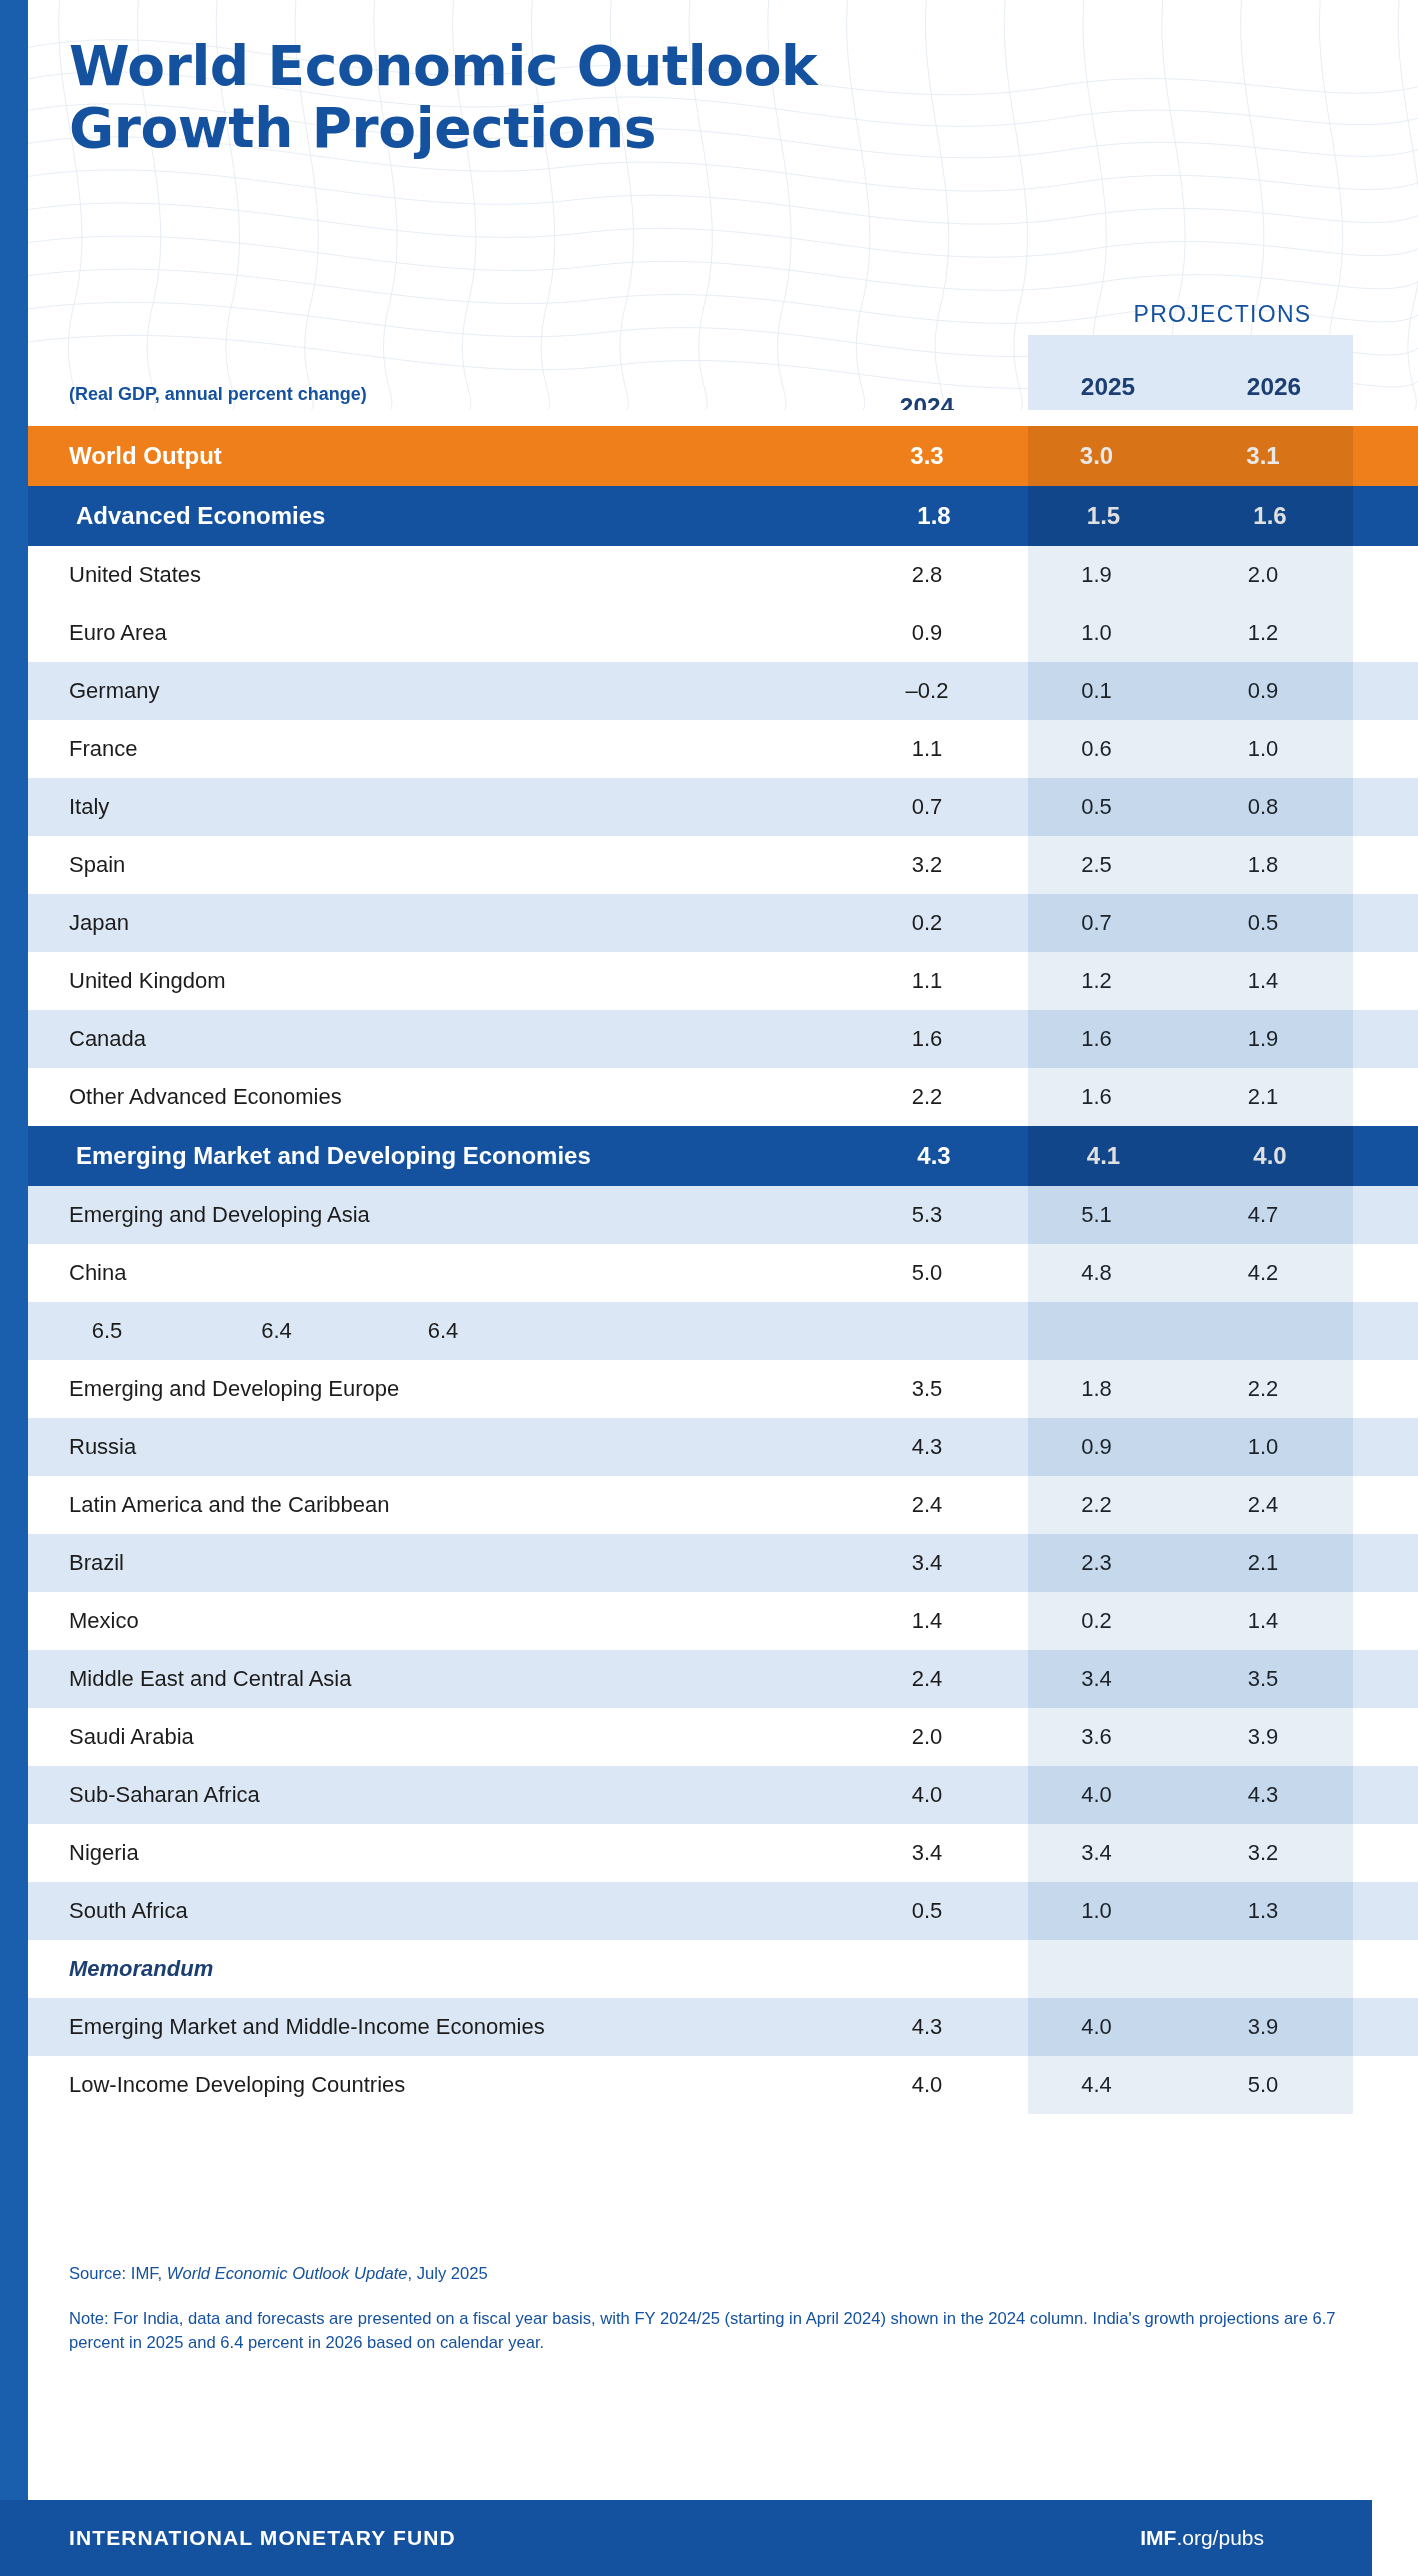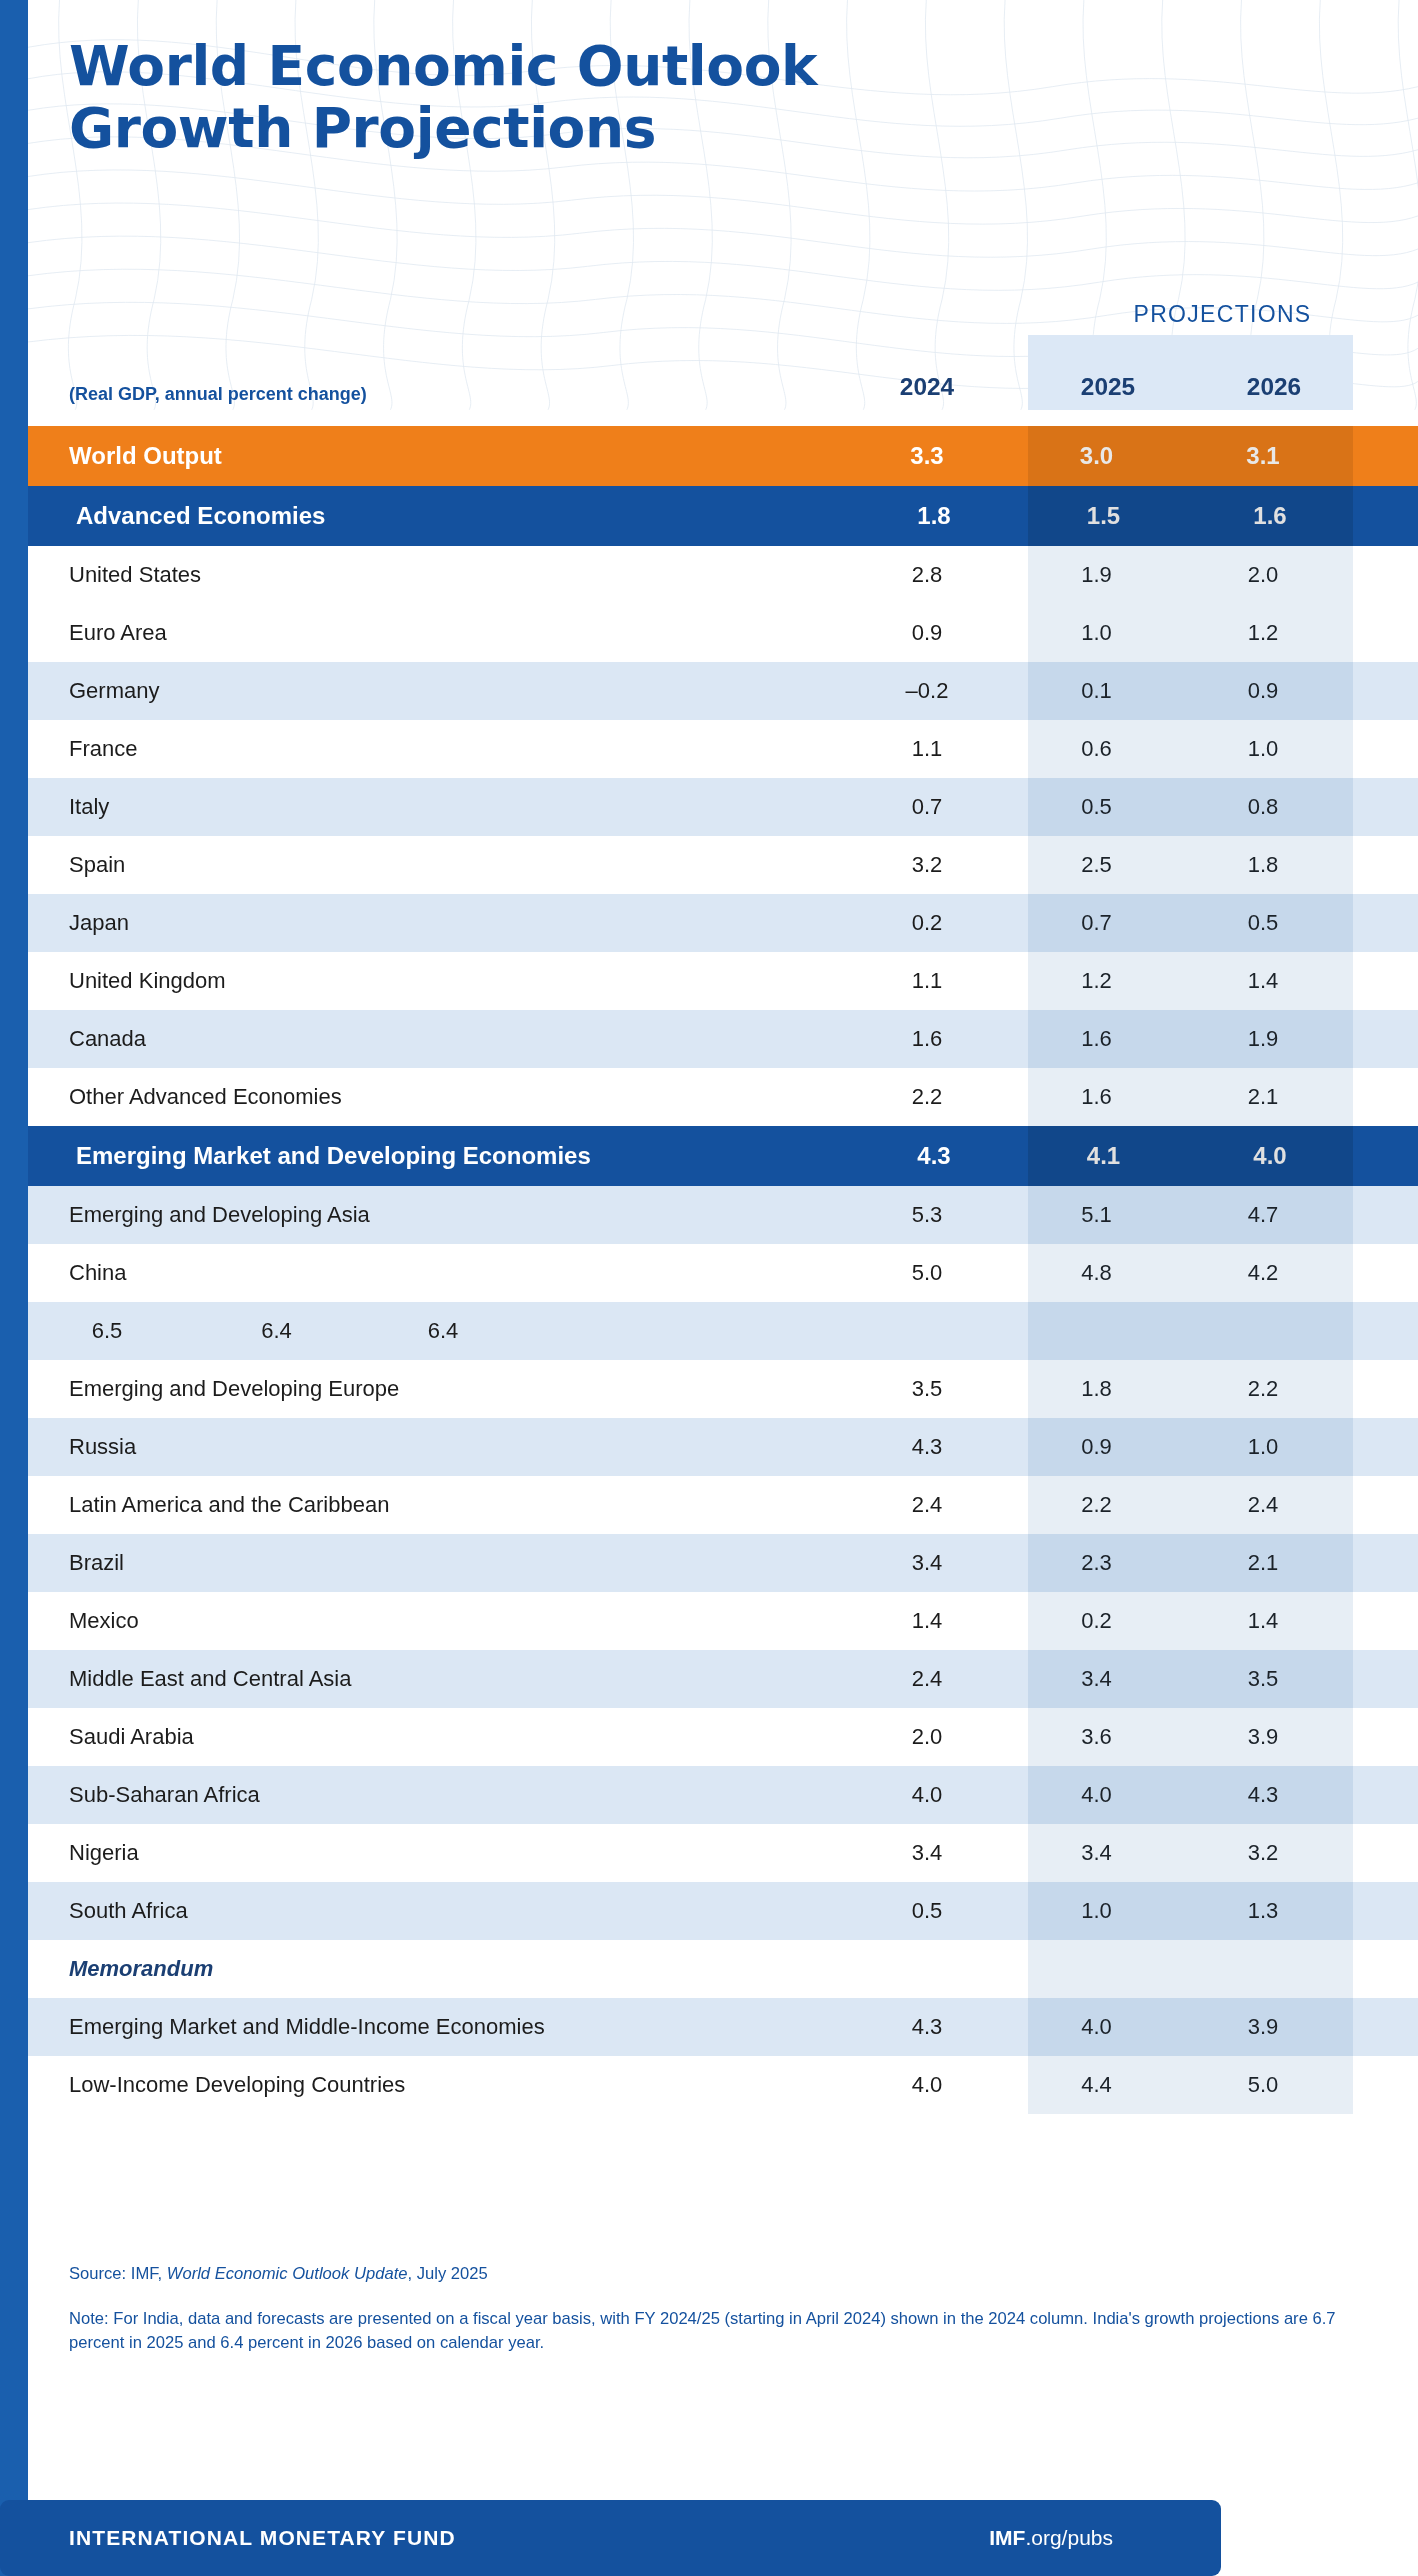--- a/index.html
+++ b/index.html
@@ -97,21 +97,21 @@
     color: #14519e;
   }
   .col-head {
     position: absolute;
     top: 373px;
     font-size: 24.4px;
     font-weight: bold;
     color: #1b3f73;
     text-align: center;
   }
-  .col-head.c2024 { left: 820px; width: 158px; }
+  .col-head.c2024 { left: 820px; width: 158px; margin-top: 20px; }
   .col-head.c2025 { left: 1001px; width: 158px; }
   .col-head.c2026 { left: 1167px; width: 158px; }
 
   
   .table {
     position: absolute;
     left: 0;
     top: 426px;
     width: 1390px;
   }
@@ -196,26 +196,25 @@
     font-size: 16.6px;
     line-height: 1.45;
   }
   .notes .source { margin-bottom: 20.5px; }
   .notes em { font-style: italic; }
 
   .footer {
     position: absolute;
     left: 0;
     bottom: 0;
-    width: 1221px;
+    width: 1372px;
     height: 76px;
     background: #14519e;
     display: flex;
     align-items: center;
-    border-radius: 9px;
   }
   .footer .imf-name {
     position: absolute;
     left: 69px;
     color: #ffffff;
     font-size: 21px;
     font-weight: bold;
     letter-spacing: 1.1px;
   }
   .footer .imf-url {

